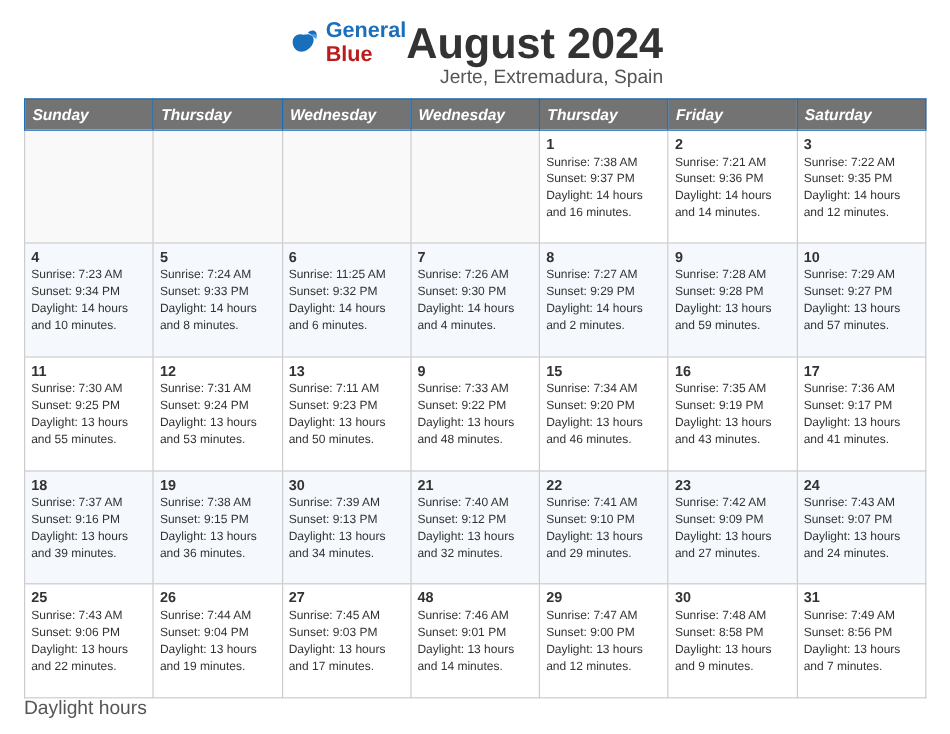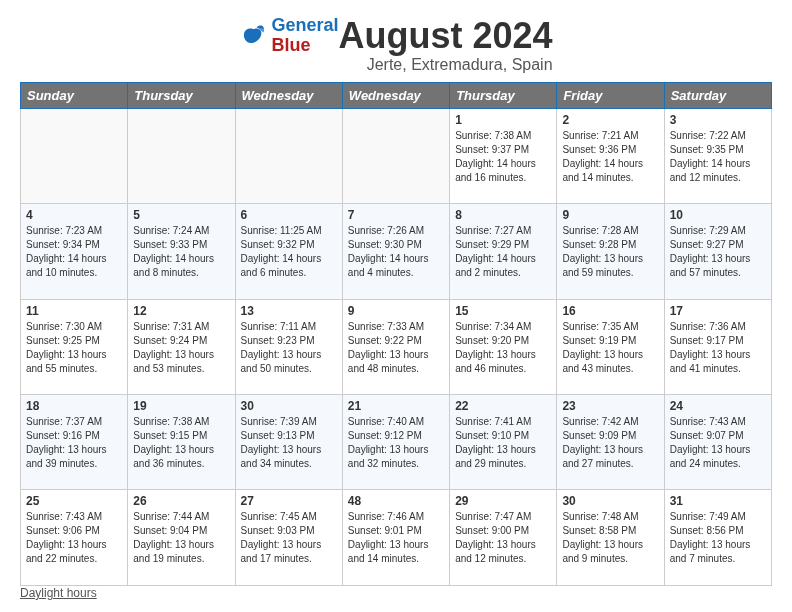--- a/index.html
+++ b/index.html
@@ -96,23 +96,22 @@
       display: block;
       margin-bottom: 2px;
     }
     .day-info {
       color: #333;
       line-height: 1.4;
       font-size: 10px;
     }
     .footer {
       margin-top: 0;
-      font-size: 12px;
+      font-size: 16px;
       color: #555;
-      text-decoration: underline;
     }
     table {
       width: 100%;
       border-collapse: collapse;
     }
   </style>
 </head>
 <body>
 
 <div class="page">

